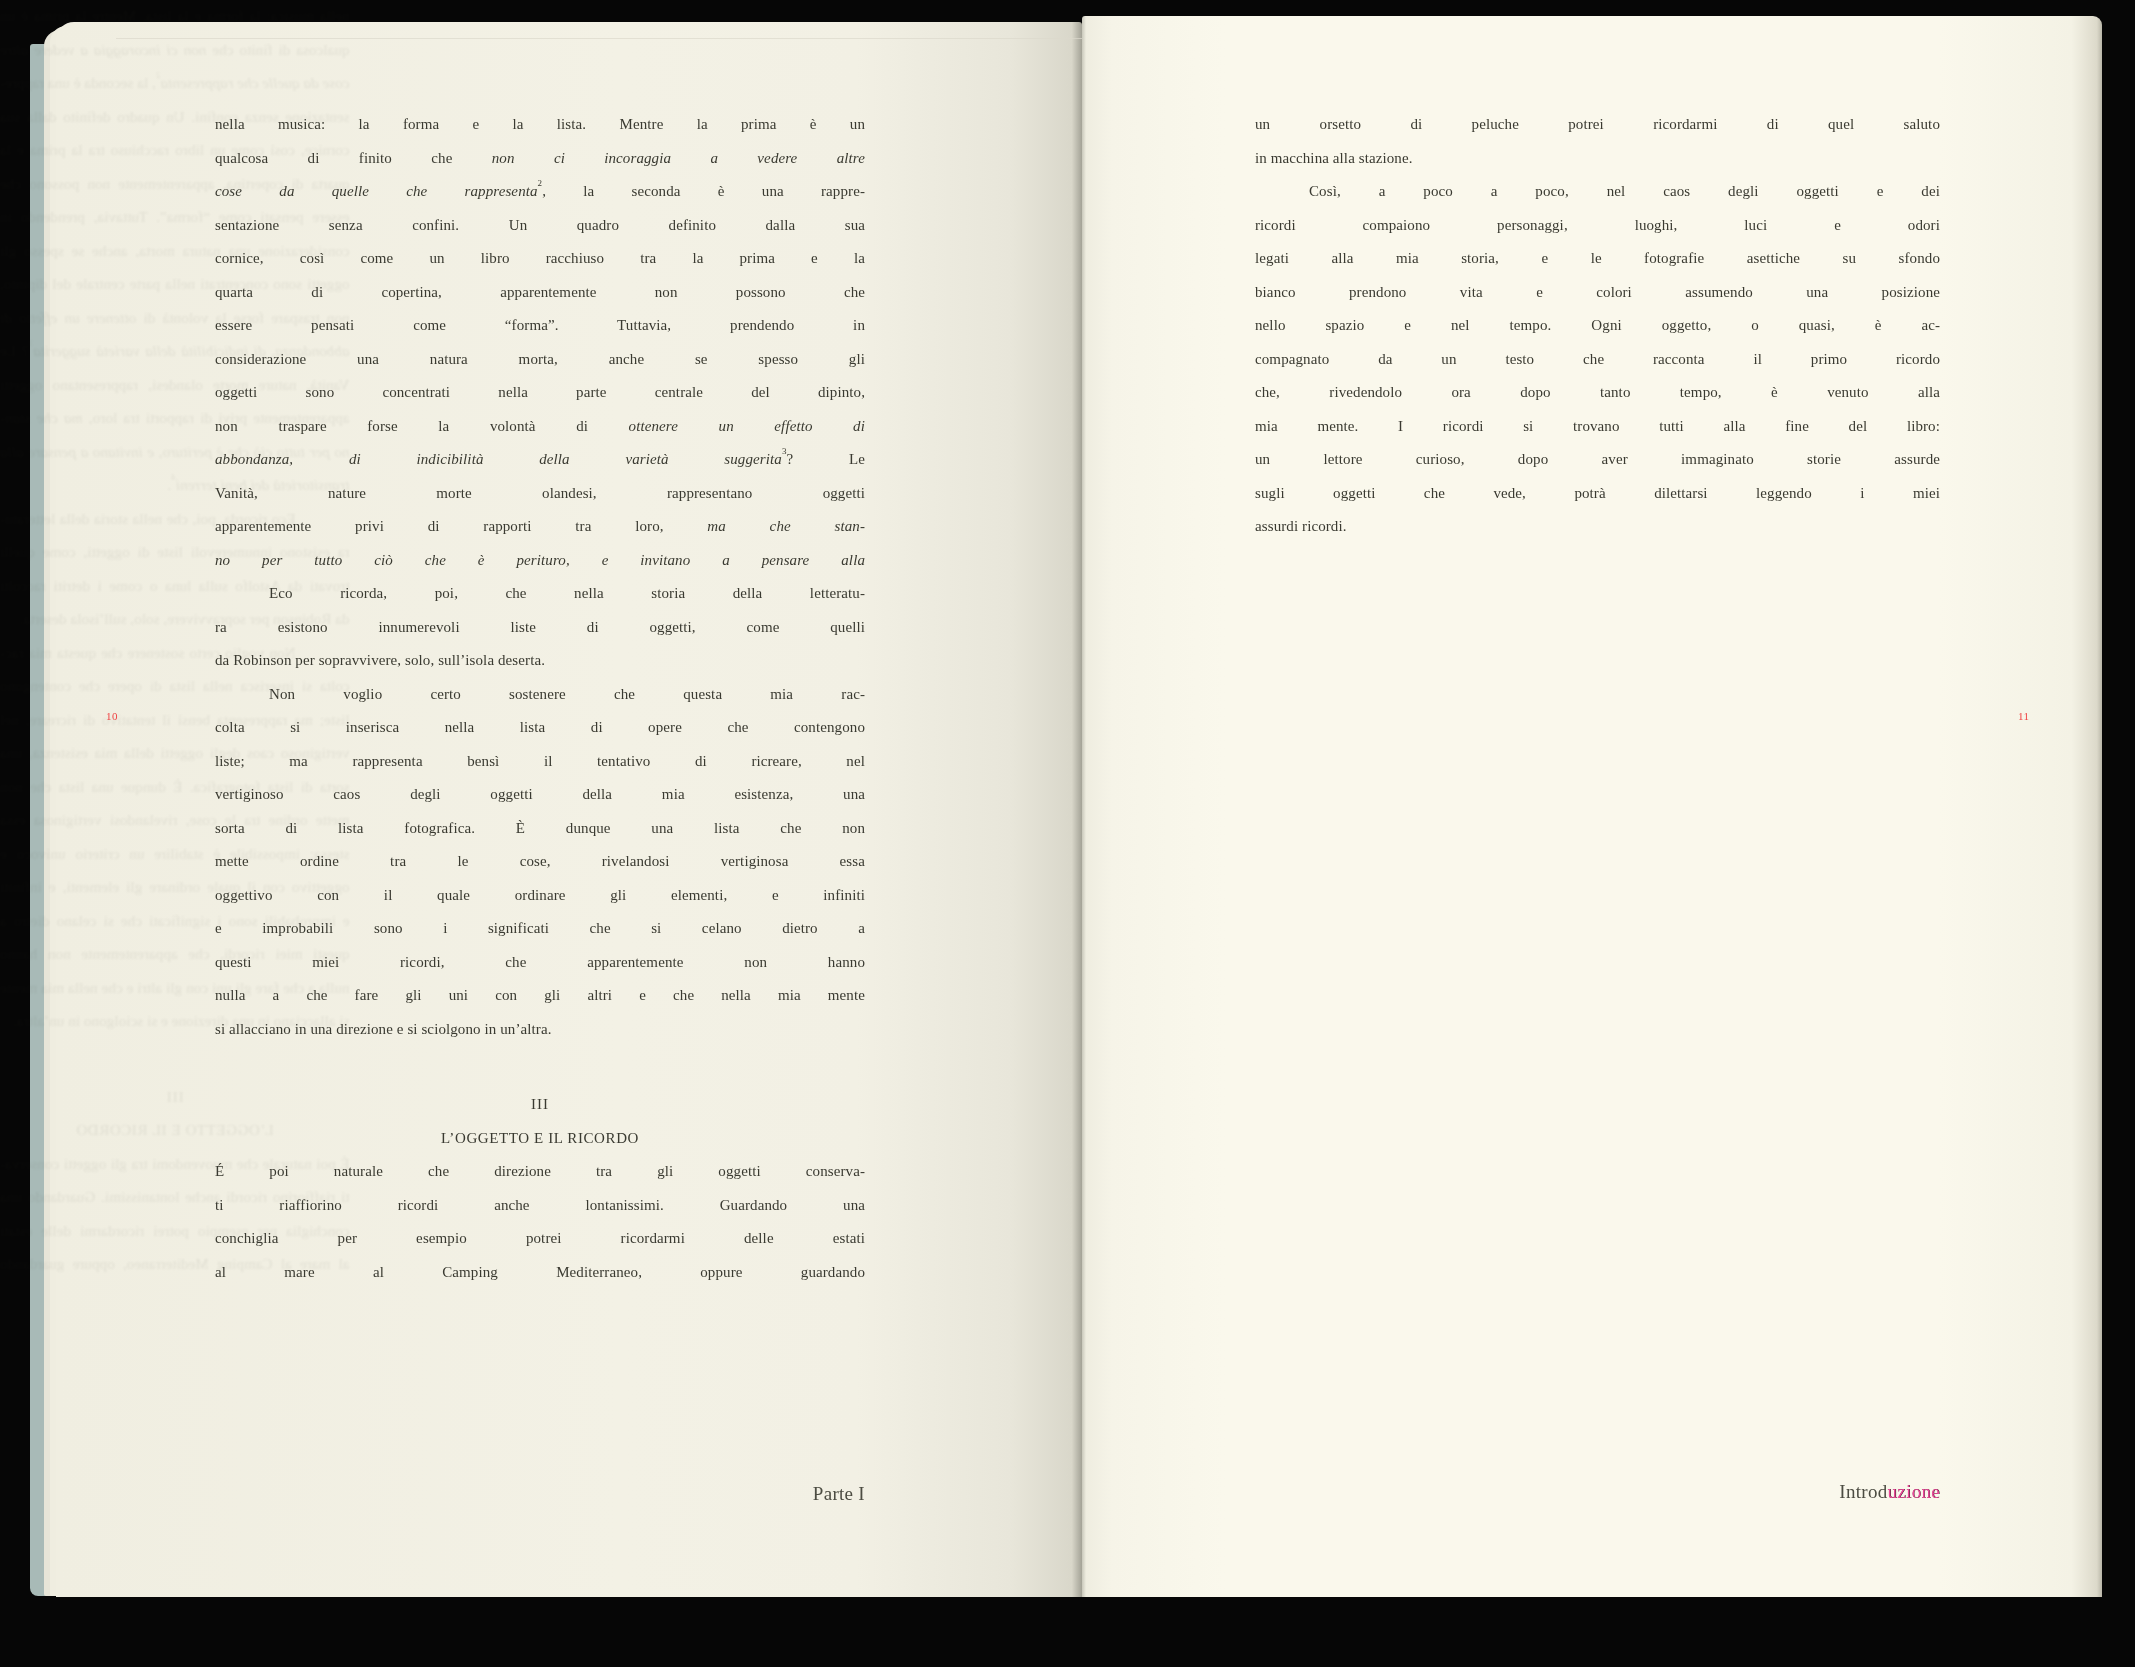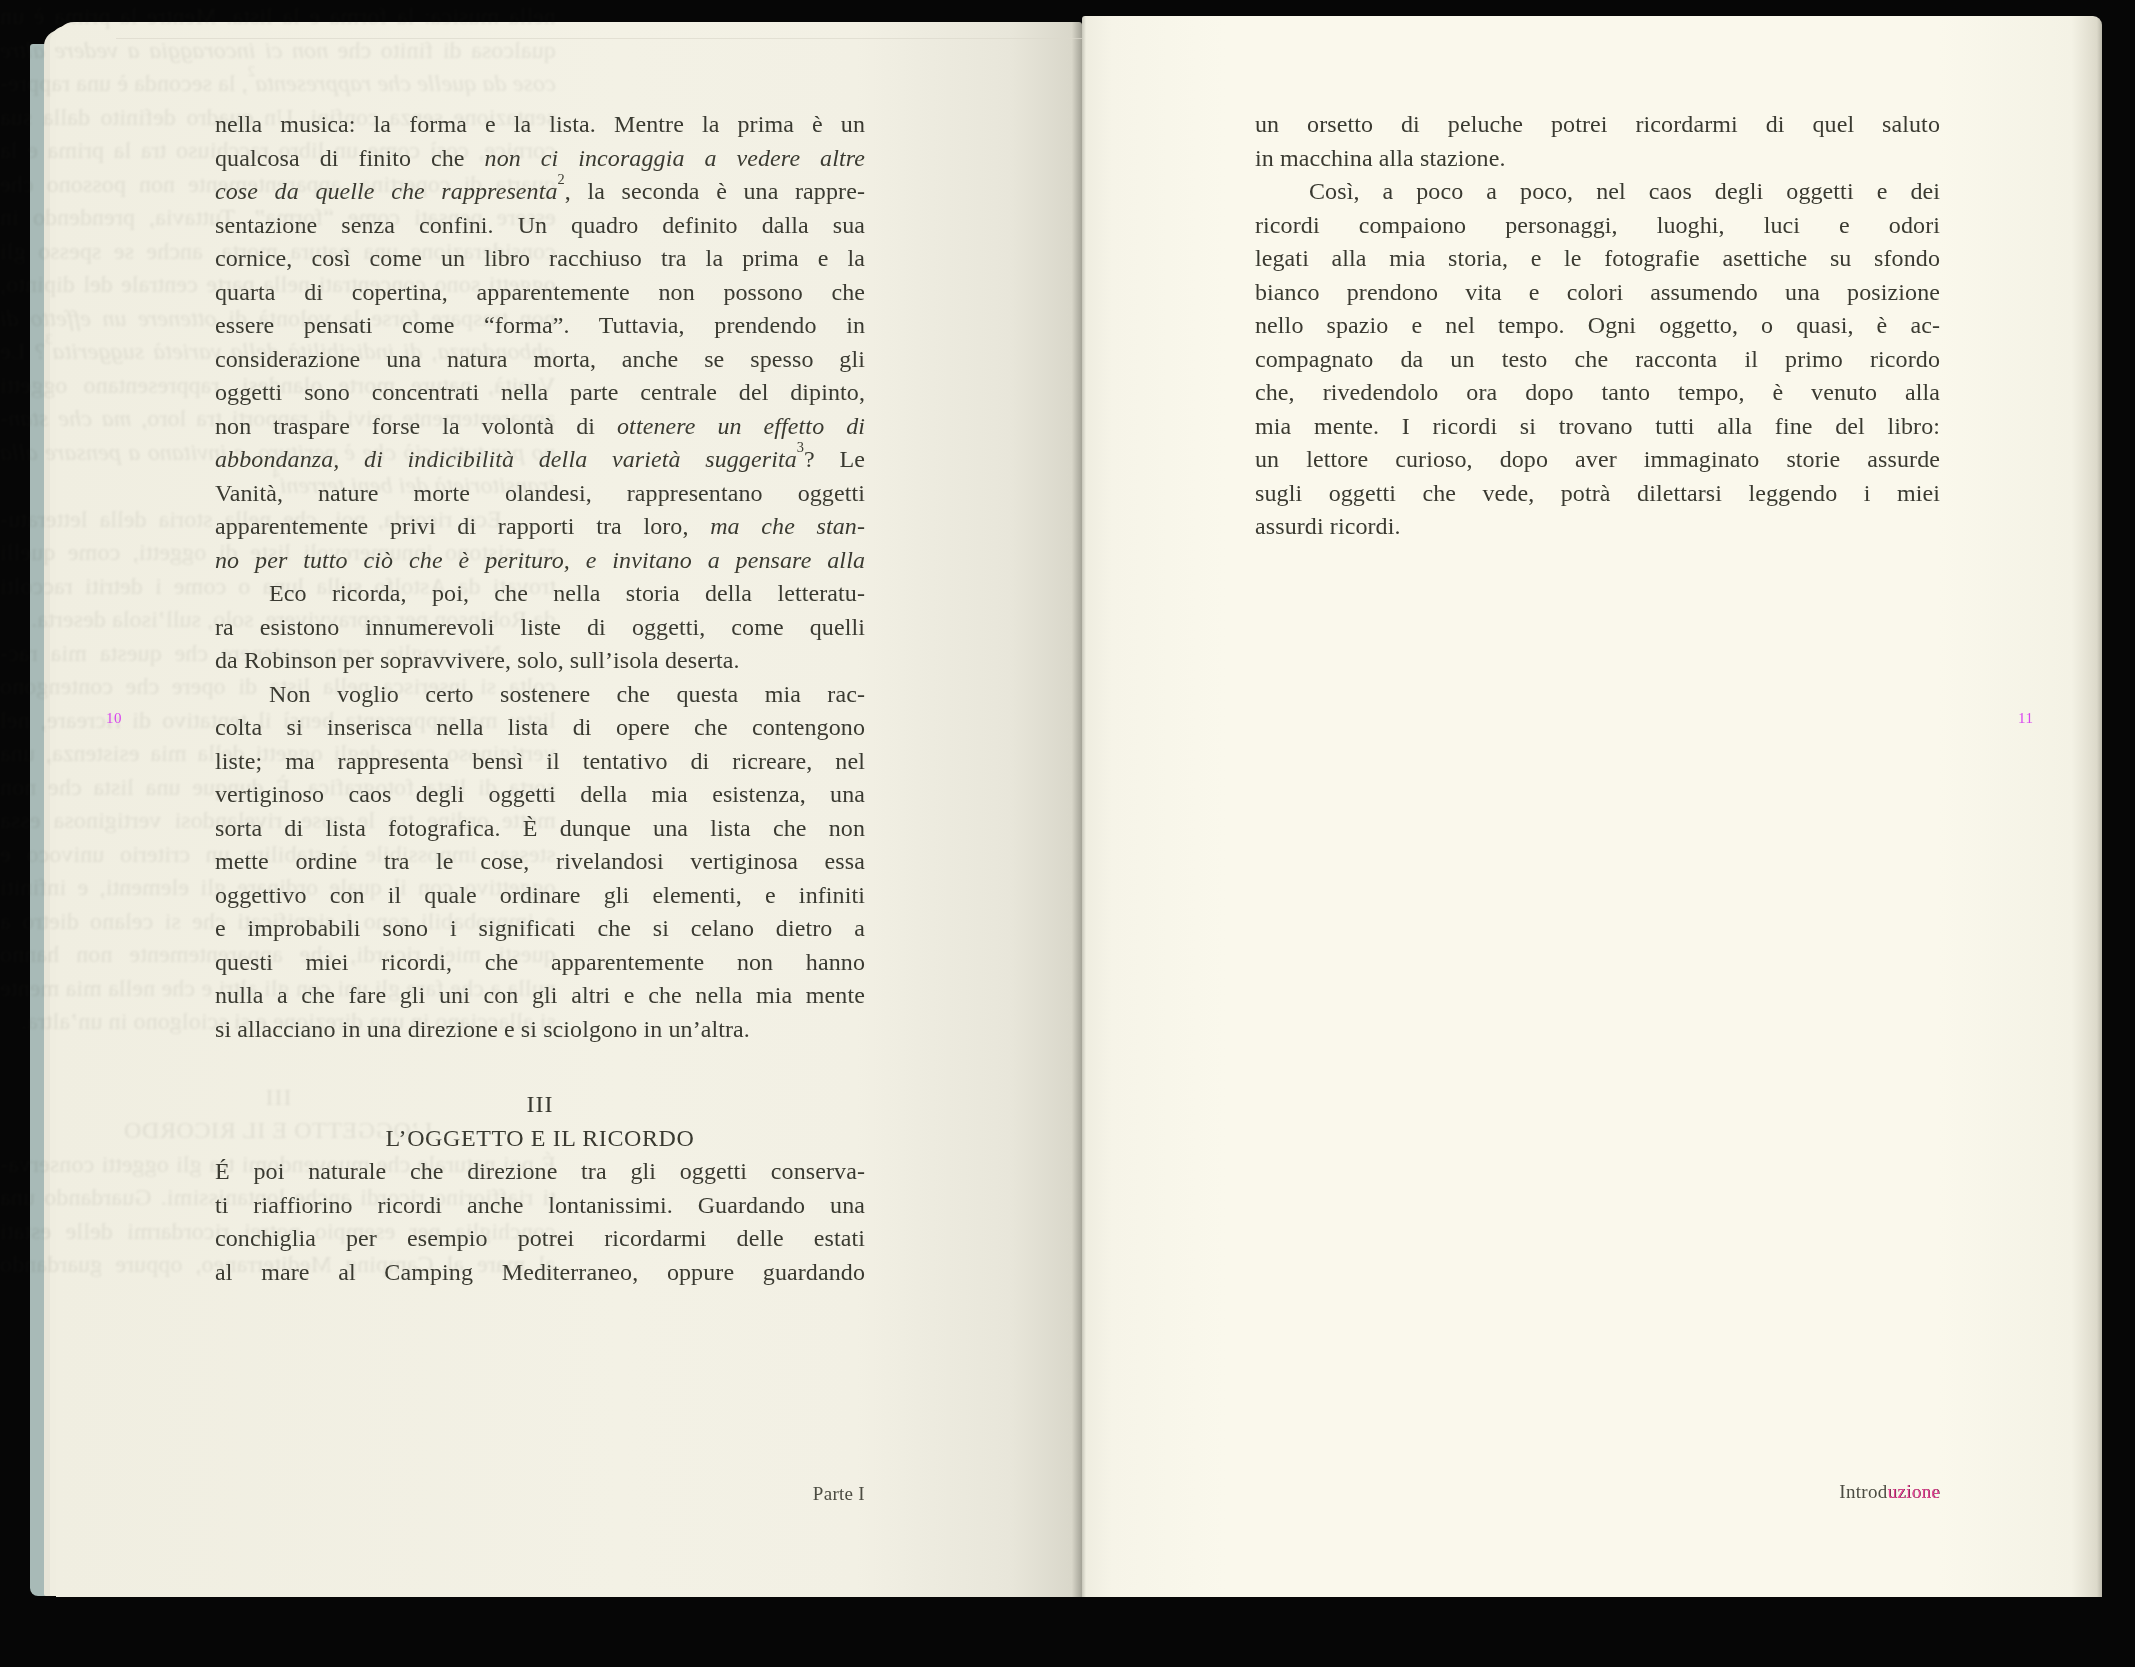--- a/index.html
+++ b/index.html
@@ -34,21 +34,21 @@
     background:#dcd9cc;opacity:.7;
   }
   .page-right{
     position:absolute;left:1082px;top:16px;width:1020px;height:1581px;
     background:linear-gradient(90deg,#c9c8bb 0%,#efede0 0.4%,#f6f4e8 3%,#faf8ec 14%,#faf8ec 84%,#f4f2e5 97%,#dcd9ca 99.5%,#b9b6a8 100%);
     border-radius:3px 9px 0 0;
   }
   
   .text-col{
     position:absolute;z-index:2;
-    font-size:24px;line-height:33.5px;
+    font-size:15px;line-height:33.5px;
     letter-spacing:.1px;
   }
   #left-text-block{left:215px;top:108px;width:650px;}
   #right-text-block{left:1255px;top:108px;width:685px;}
   .line{text-align:justify;text-align-last:justify;}
   .line.end{text-align:left;text-align-last:left;}
   .line.ind{padding-left:54px;}
   .line em{font-style:italic;}
   .line sup{
     font-size:.6em;line-height:0;position:relative;top:-.45em;
@@ -59,21 +59,21 @@
   
   .ghost{
     transform:scaleX(-1);
     filter:blur(1.3px);
     opacity:.09;
     pointer-events:none;
     z-index:1;
   }
   
   .page-num{
-    position:absolute;z-index:2;font-size:15px;color:#d946ef;letter-spacing:.5px;
+    position:absolute;z-index:2;font-size:11px;color:#ef4444;letter-spacing:.5px;
   }
   #page-num-left{left:106px;top:710px;}
   #page-num-right{left:2018px;top:710px;}
   .running-footer{
     position:absolute;z-index:2;font-size:19px;color:#4c4c42;
     text-align:right;letter-spacing:.3px;
   }
   #footer-left{left:215px;top:1483px;width:650px;}
   #footer-right{left:1255px;top:1481px;width:685px;}
   #footer-right .dark{

